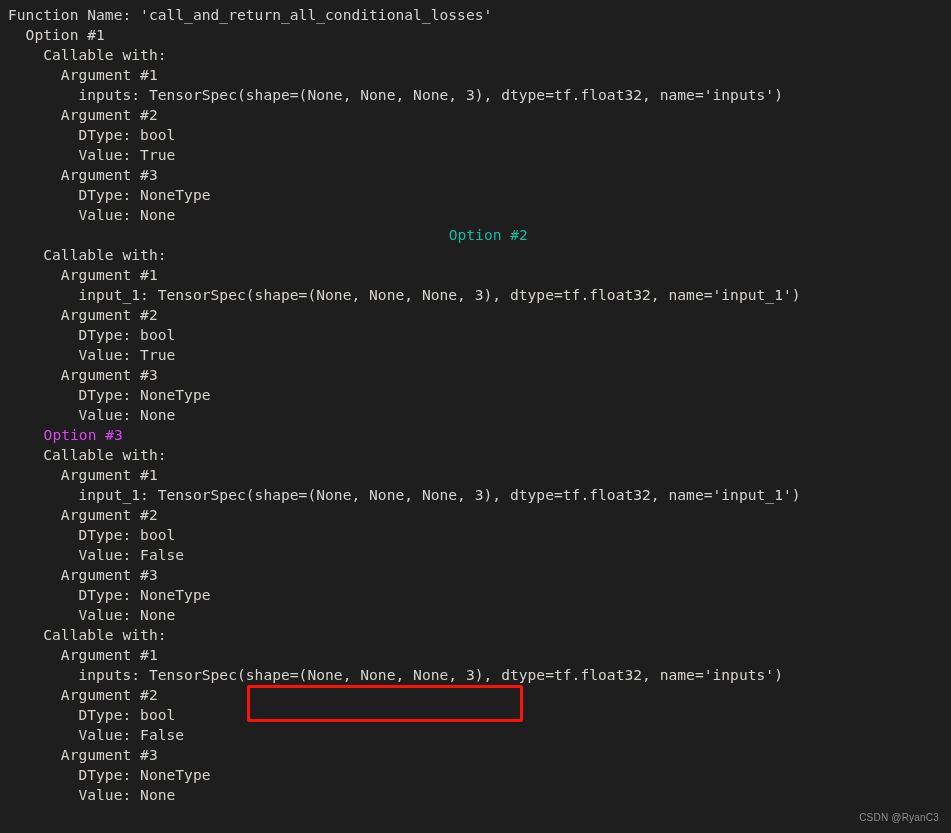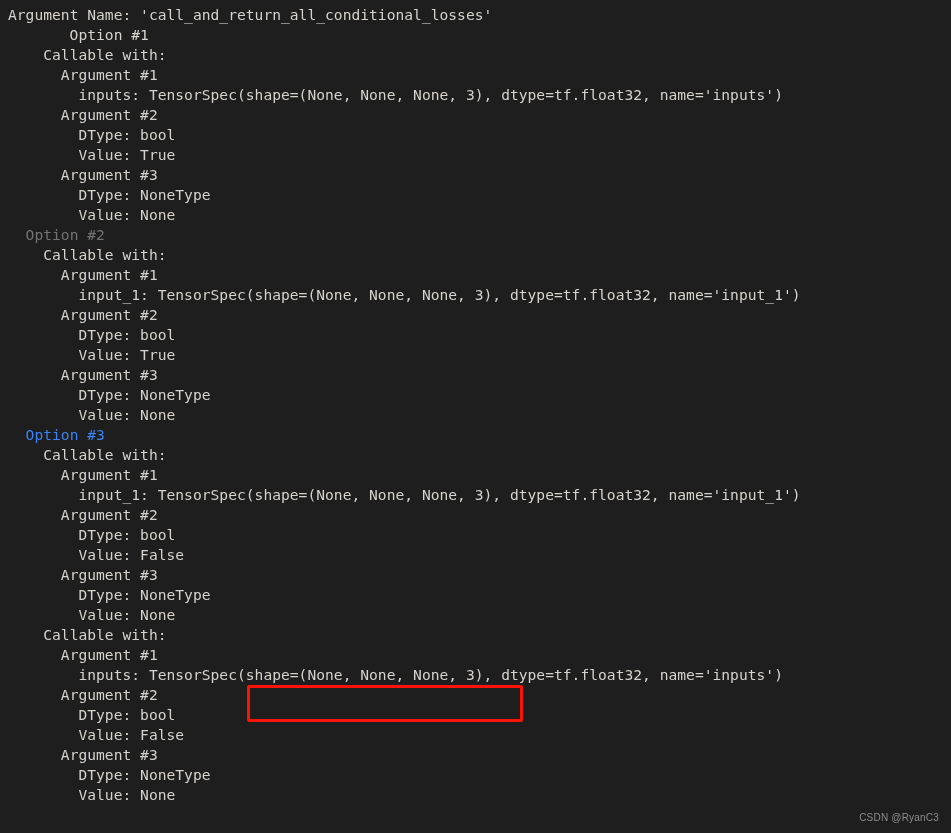--- a/index.html
+++ b/index.html
@@ -51,42 +51,42 @@
     color: #8d8d8d;
     letter-spacing: 0.2px;
     white-space: pre;
   }
 </style>
 </head>
 <body style="background: rgb(30, 30, 30);">
 
 <div id="terminal" style="background: rgb(30, 30, 30);">
   <div id="lines-container">
-      <div class="line" style="color: rgb(214, 210, 205);">Argument Name: 'call_and_return_all_conditional_losses'</div>
-      <div class="line" style="color: rgb(214, 210, 205); margin-left: 44px;">  Option #1</div>
+      <div class="line" style="color: rgb(214, 210, 205);">Function Name: 'call_and_return_all_conditional_losses'</div>
+      <div class="line" style="color: rgb(214, 210, 205);">  Option #1</div>
       <div class="line" style="color: rgb(214, 210, 205);">    Callable with:</div>
       <div class="line" style="color: rgb(214, 210, 205);">      Argument #1</div>
       <div class="line" style="color: rgb(214, 210, 205);">        inputs: TensorSpec(shape=(None, None, None, 3), dtype=tf.float32, name='inputs')</div>
       <div class="line" style="color: rgb(214, 210, 205);">      Argument #2</div>
       <div class="line" style="color: rgb(214, 210, 205);">        DType: bool</div>
       <div class="line" style="color: rgb(214, 210, 205);">        Value: True</div>
       <div class="line" style="color: rgb(214, 210, 205);">      Argument #3</div>
       <div class="line" style="color: rgb(214, 210, 205);">        DType: NoneType</div>
       <div class="line" style="color: rgb(214, 210, 205);">        Value: None</div>
-      <div class="line" style="color: #737373;">  Option #2</div>
+      <div class="line" style="color: #14b8a6; text-align: center;">  Option #2</div>
       <div class="line" style="color: rgb(214, 210, 205);">    Callable with:</div>
       <div class="line" style="color: rgb(214, 210, 205);">      Argument #1</div>
       <div class="line" style="color: rgb(214, 210, 205);">        input_1: TensorSpec(shape=(None, None, None, 3), dtype=tf.float32, name='input_1')</div>
       <div class="line" style="color: rgb(214, 210, 205);">      Argument #2</div>
       <div class="line" style="color: rgb(214, 210, 205);">        DType: bool</div>
       <div class="line" style="color: rgb(214, 210, 205);">        Value: True</div>
       <div class="line" style="color: rgb(214, 210, 205);">      Argument #3</div>
       <div class="line" style="color: rgb(214, 210, 205);">        DType: NoneType</div>
       <div class="line" style="color: rgb(214, 210, 205);">        Value: None</div>
-      <div class="line" style="color: #3b82f6;">  Option #3</div>
+      <div class="line" style="color: #d946ef; margin-left: 18px;">  Option #3</div>
       <div class="line" style="color: rgb(214, 210, 205);">    Callable with:</div>
       <div class="line" style="color: rgb(214, 210, 205);">      Argument #1</div>
       <div class="line" style="color: rgb(214, 210, 205);">        input_1: TensorSpec(shape=(None, None, None, 3), dtype=tf.float32, name='input_1')</div>
       <div class="line" style="color: rgb(214, 210, 205);">      Argument #2</div>
       <div class="line" style="color: rgb(214, 210, 205);">        DType: bool</div>
       <div class="line" style="color: rgb(214, 210, 205);">        Value: False</div>
       <div class="line" style="color: rgb(214, 210, 205);">      Argument #3</div>
       <div class="line" style="color: rgb(214, 210, 205);">        DType: NoneType</div>
       <div class="line" style="color: rgb(214, 210, 205);">        Value: None</div>
       <div class="line" style="color: rgb(214, 210, 205);">    Callable with:</div>

